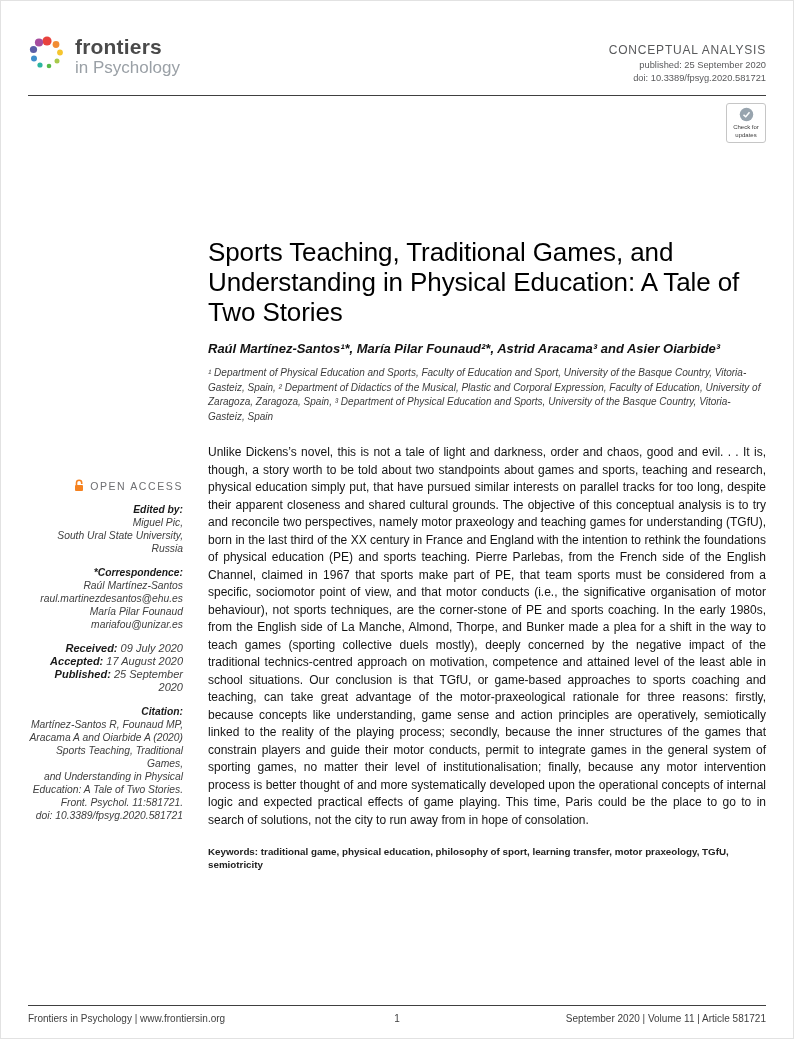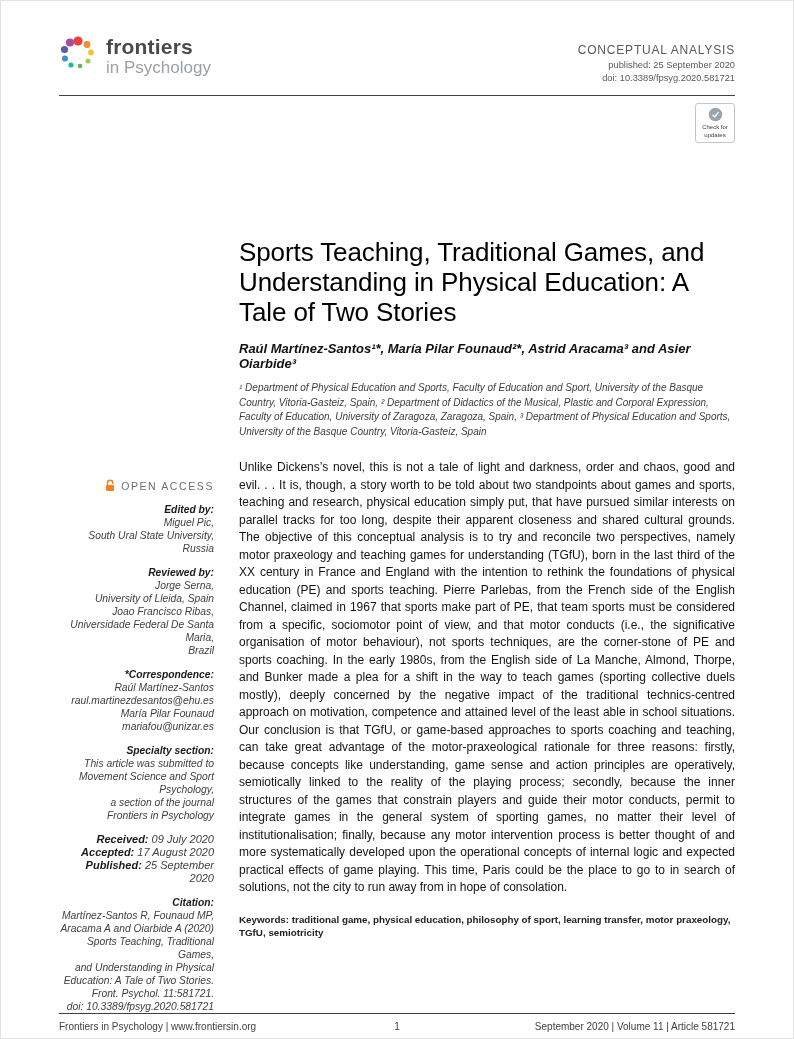--- a/index.html
+++ b/index.html
@@ -1,19 +1,19 @@
 <!DOCTYPE html>
 <html><head>
 <meta charset="utf-8">
 <style>
   * { margin:0; padding:0; box-sizing:border-box; }
   html, body { background:#ffffff; }
   .page {
     width:794px; height:1039px; margin:0 auto; background:#fff;
-    padding:0 58px; display:flex; flex-direction:column;
+    padding:0 27px; display:flex; flex-direction:column;
     font-family:"Liberation Sans", sans-serif; color:#111;
     position:relative; overflow:hidden; border:1px solid #e2e2e2;
   }
 
   
   .masthead { display:flex; justify-content:space-between; align-items:flex-start; padding-top:34px; }
   .logo { display:flex; gap:9px; align-items:flex-start; cursor:pointer; }
   .logo-mark { width:38px; height:38px; }
   .logo-text { padding-top:1px; }
   .logo-line1 { font-size:21px; font-weight:700; color:#4a4a4a; letter-spacing:0.2px; line-height:1.05; }
@@ -113,45 +113,29 @@
         </svg>
         <span>OPEN ACCESS</span>
       </div>
 
       <div class="side-block">
         <div class="side-label">Edited by:</div>
         <div class="side-text">Miguel Pic,
 South Ural State University, Russia</div>
       </div>
 
-      <div class="side-block">
-        <div class="side-label">Reviewed by:</div>
-        <div class="side-text">Jorge Serna,
-University of Lleida, Spain
-Joao Francisco Ribas,
-Universidade Federal De Santa Maria,
-Brazil</div>
-      </div>
 
       <div class="side-block">
         <div class="side-label">*Correspondence:</div>
         <div class="side-text">Raúl Martínez-Santos</div>
         <div class="side-text email">raul.martinezdesantos@ehu.es</div>
         <div class="side-text">María Pilar Founaud</div>
         <div class="side-text email">mariafou@unizar.es</div>
       </div>
 
-      <div class="side-block">
-        <div class="side-label">Specialty section:</div>
-        <div class="side-text">This article was submitted to
-Movement Science and Sport
-Psychology,
-a section of the journal
-Frontiers in Psychology</div>
-      </div>
 
       <div class="side-block">
         <div class="side-line"><span class="side-label-inline">Received:</span> <span class="side-val">09 July 2020</span></div>
         <div class="side-line"><span class="side-label-inline">Accepted:</span> <span class="side-val">17 August 2020</span></div>
         <div class="side-line"><span class="side-label-inline">Published:</span> <span class="side-val">25 September 2020</span></div>
       </div>
 
       <div class="side-block">
         <div class="side-label">Citation:</div>
         <div class="side-text">Martínez-Santos R, Founaud MP,

